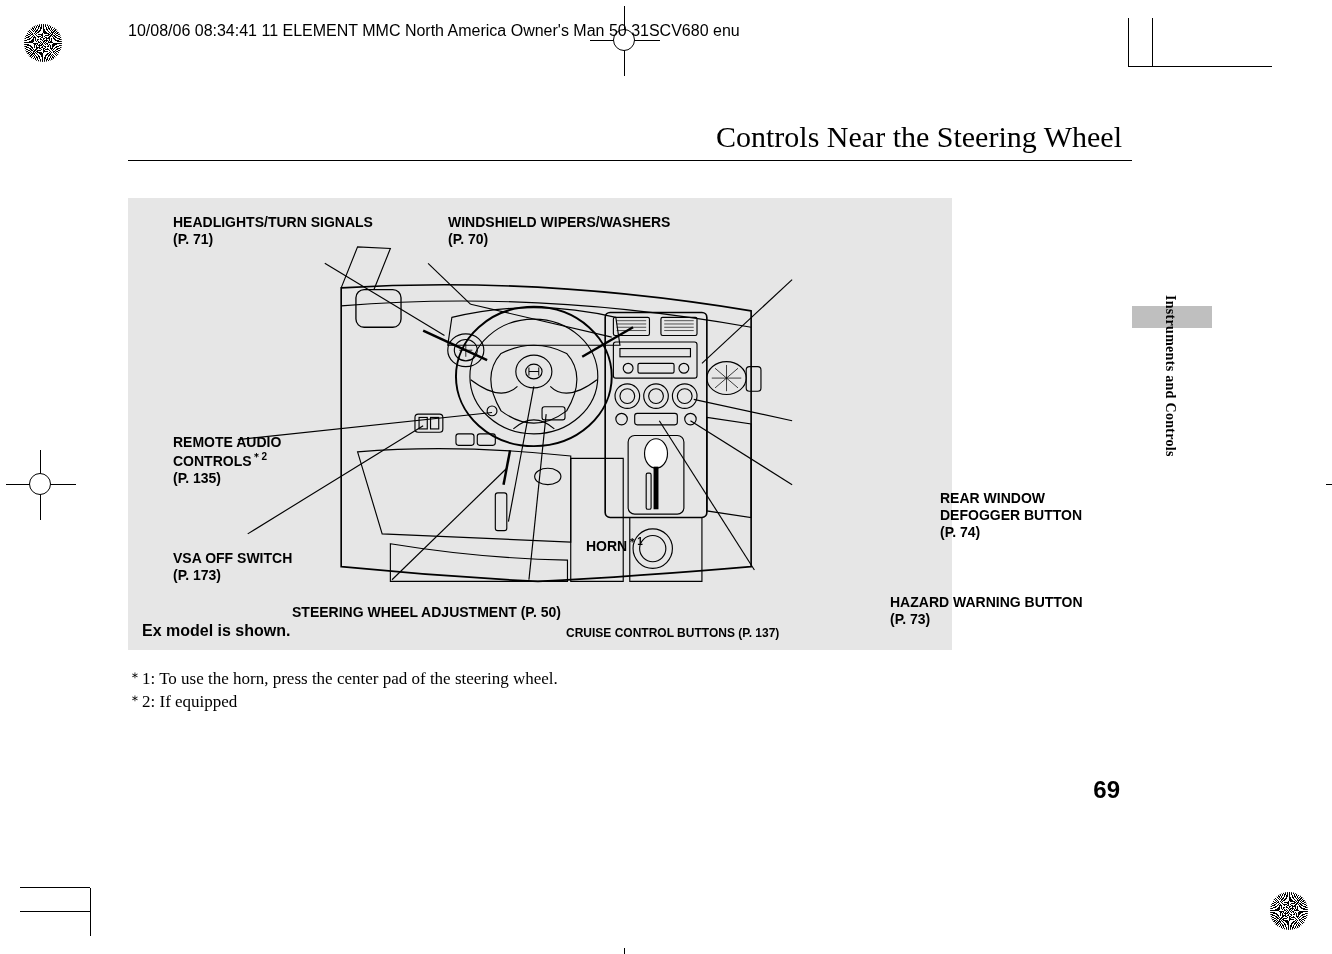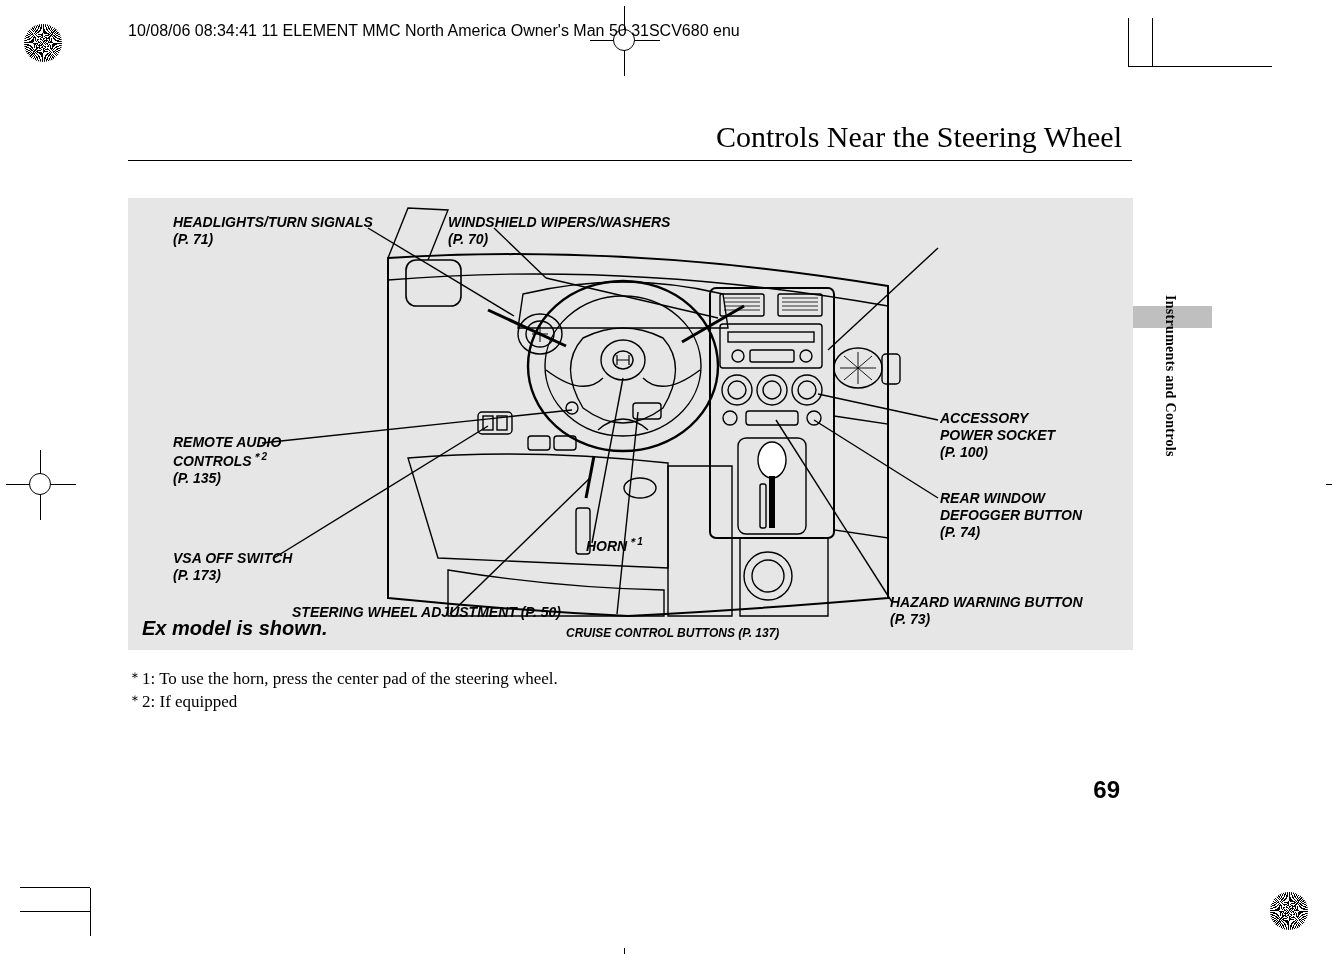--- a/index.html
+++ b/index.html
@@ -76,24 +76,23 @@
       font-family: "Times New Roman", Georgia, serif;
       font-weight: bold;
       font-size: 14px;
       letter-spacing: 0.3px;
       color: #000;
     }
     .diagram-box {
       position: absolute;
       top: 198px;
       left: 128px;
-      width: 1005px;
+      width: 824px;
       height: 452px;
       background: #e6e6e6;
-      font-style: italic;
     }
     .diagram-svg {
       position: absolute;
       inset: 0;
       width: 100%;
       height: 100%;
     }
     .callout {
       position: absolute;
       font-family: Arial, Helvetica, sans-serif;
@@ -127,21 +126,21 @@
       font-family: Arial, Helvetica, sans-serif;
       font-weight: bold;
       font-size: 24px;
       color: #000;
     }
     .ex-note {
       position: absolute;
       left: 14px;
       bottom: 10px;
       font-weight: bold;
-      font-size: 20px;
+      font-size: 16px;
     }
     .cruise-note {
       position: absolute;
       left: 438px;
       bottom: 10px;
       font-weight: bold;
       font-size: 12px;
     }
   </style>
 </head>
@@ -303,25 +302,20 @@
   <div class="callout" style="left:45px; top:352px;">
     <span>VSA OFF SWITCH</span><br>
     <span>(P. 173)</span>
   </div>
   <div class="callout" style="left:436px; top:338px;margin-left:22px;">
     <span>HORN</span><span class="sup ast">＊1</span>
   </div>
   <div class="callout" style="left:164px; top:406px;">
     <span>STEERING WHEEL ADJUSTMENT (P. 50)</span>
   </div>
-  <div class="callout" style="left:812px; top:212px;">
-    <span>ACCESSORY</span><br>
-    <span>POWER SOCKET</span><br>
-    <span>(P. 100)</span>
-  </div>
   <div class="callout" style="left:812px; top:292px;">
     <span>REAR WINDOW</span><br>
     <span>DEFOGGER BUTTON</span><br>
     <span>(P. 74)</span>
   </div>
   <div class="callout" style="left:762px; top:396px;">
     <span>HAZARD WARNING BUTTON</span><br>
     <span>(P. 73)</span>
   </div>
 

